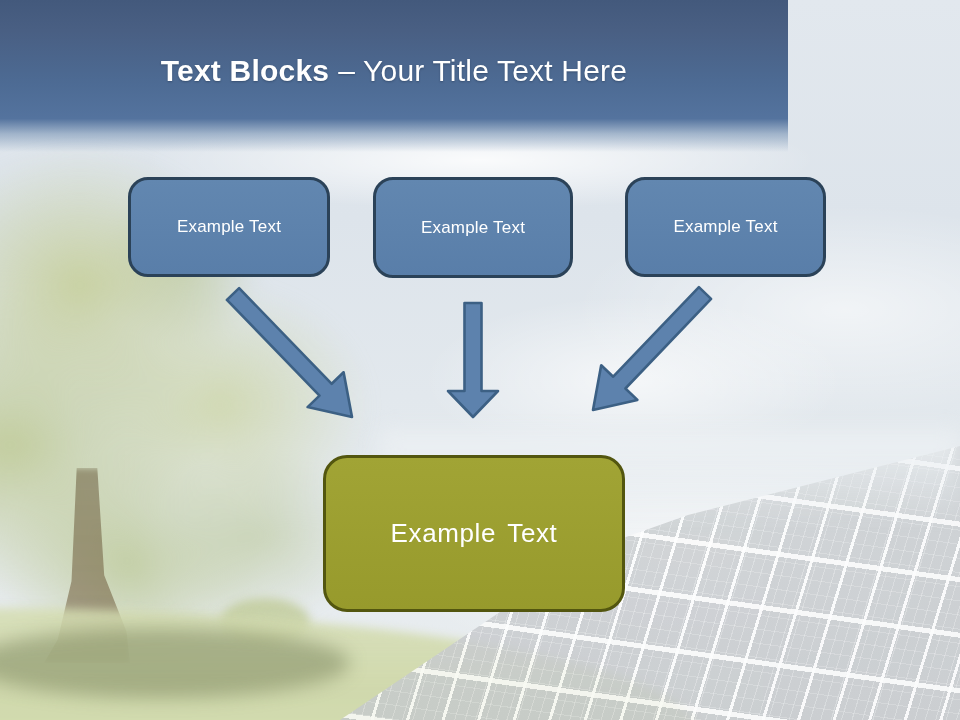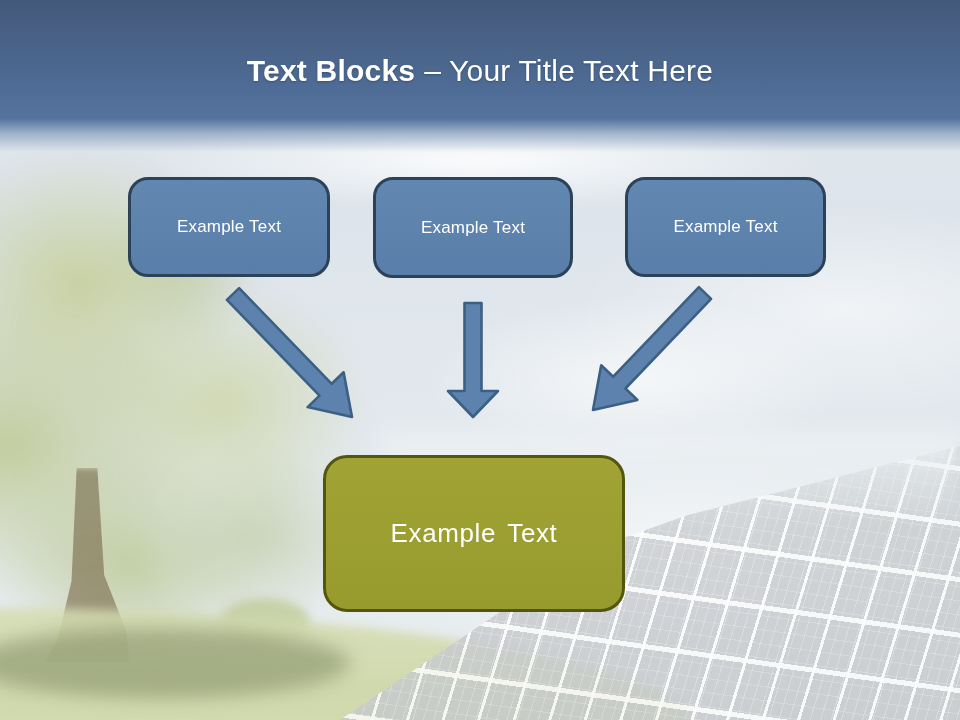--- a/index.html
+++ b/index.html
@@ -64,21 +64,21 @@
       linear-gradient(180deg,#cdd1d4,#c6c9cc);
     opacity:0.85;
   }
   .panel-haze{
     left:380px;top:430px;width:580px;height:110px;z-index:5;
     filter:blur(10px);
     background:linear-gradient(180deg, rgba(236,240,243,0.9), rgba(236,240,243,0) 85%);
   }
   
   .header{
-    position:absolute;left:0;top:0;width:960px;height:152px;z-index:6;
+    position:absolute;left:0;top:0;width:788px;height:152px;z-index:6;
     background:linear-gradient(180deg,
       #43597c 0%, #495f83 20%, #4d6b94 55%, #54739e 78%,
       rgba(108,138,174,0.55) 88%, rgba(205,217,228,0) 100%);
   }
   .title{
     margin:0;padding-top:54px;text-align:center;
     font-size:30px;line-height:1.1;color:#ffffff;
     text-shadow:0 1px 2px rgba(20,35,55,0.35);
     font-weight:400;letter-spacing:0.2px;
   }

